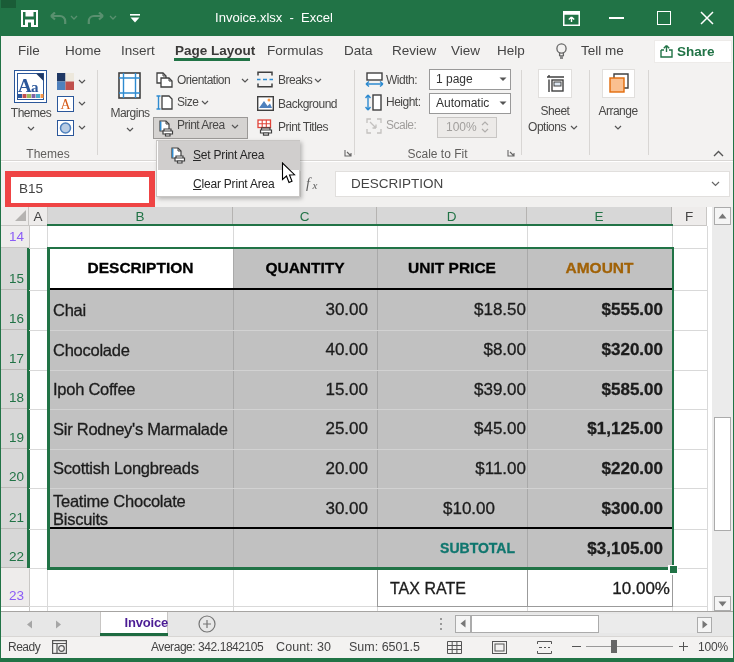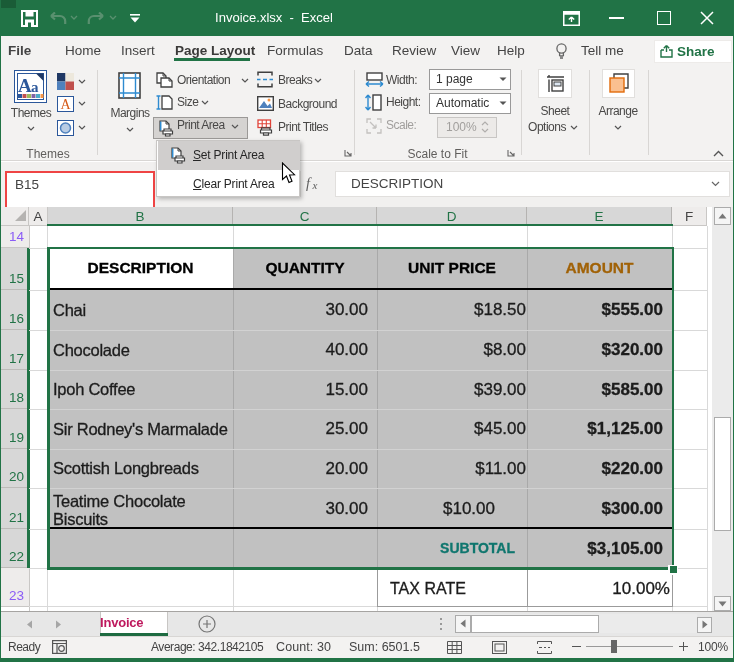--- a/index.html
+++ b/index.html
@@ -67,21 +67,21 @@
 
   <div class="abs" style="left:657px;top:11px;width:14px;height:14px;border:1.5px solid #fff;"></div>
 
   <svg class="abs" style="left:700px;top:11px;" width="14" height="14" viewBox="0 0 14 14">
     <path d="M1 1 L13 13 M13 1 L1 13" stroke="#fff" stroke-width="1.5"></path>
   </svg>
 </div>
 
 <div class="abs" style="left:0;top:36px;width:734px;height:30px;background:#f3f2f1;"></div>
 <div class="abs rtabs" style="top:36px;height:30px;font-size:13.5px;color:#444;white-space:nowrap;">
-  <div class="abs" style="left:8px;line-height:30px;font-weight:bold;">File</div>
+  <div class="abs" style="left:18px;line-height:30px;">File</div>
   <div class="abs" style="left:65px;line-height:30px;">Home</div>
   <div class="abs" style="left:121px;line-height:30px;">Insert</div>
   <div class="abs" style="left:175px;line-height:30px;font-weight:bold;color:#3b3a39;">Page Layout</div>
   <div class="abs" style="left:267px;line-height:30px;">Formulas</div>
   <div class="abs" style="left:344px;line-height:30px;">Data</div>
   <div class="abs" style="left:392px;line-height:30px;">Review</div>
   <div class="abs" style="left:451px;line-height:30px;">View</div>
   <div class="abs" style="left:497px;line-height:30px;">Help</div>
   <div class="abs" style="left:581px;line-height:30px;">Tell me</div>
 </div>
@@ -281,21 +281,21 @@
   <svg class="abs" style="left:344px;top:149px;" width="8" height="8" viewBox="0 0 8 8">
       <path d="M1 1 V7 H7 M3 3 L7 7 M7 4 V7 H4" fill="none" stroke="#666" stroke-width="1.1"></path>
     </svg>
 
   <svg class="abs" style="left:713px;top:150px;" width="11" height="7" viewBox="0 0 11 7">
       <path d="M1 6 L5.5 1.5 L10 6" fill="none" stroke="#555" stroke-width="1.4"></path>
     </svg>
 </div>
 
 <div class="abs" style="left:0;top:162px;width:734px;height:45px;background:#f1f0ef;"></div>
-<div class="abs" style="left:5px;top:171px;width:150px;height:38px;background:#fff;border:2px solid #ef4444;font-size:13.5px;color:#444;line-height:24px;padding-left:8px;">B15</div>
+<div class="abs" style="left:5px;top:171px;width:150px;height:38px;background:#fff;border:6px solid #ef4444;font-size:13.5px;color:#444;line-height:24px;padding-left:8px;">B15</div>
 <div class="abs" style="left:300px;top:171px;width:1px;height:26px;background:#e1dfdd;"></div>
 <svg class="abs" style="left:306px;top:176px;" width="18" height="15" viewBox="0 0 18 15">
   <text x="0" y="12" font-family="Liberation Serif" font-style="italic" font-size="14.5" fill="#5f5f5f">f</text>
   <text x="6.5" y="13" font-family="Liberation Serif" font-style="italic" font-size="11" fill="#5f5f5f">x</text>
 </svg>
 <div class="abs" style="left:335px;top:171px;width:395px;height:26px;background:#fff;border:1px solid #e1dfdd;font-size:13.5px;color:#444;line-height:24px;padding-left:15px;">DESCRIPTION</div>
 <svg class="abs" style="left:711px;top:181px;" width="9" height="6" viewBox="0 0 9 6">
     <path d="M1 1 L4.5 4.5 L8 1" fill="none" stroke="#666" stroke-width="1.2"></path>
   </svg>
 
@@ -424,21 +424,21 @@
 <div id="sheettabs">
   <div class="abs" style="left:0;top:611px;width:734px;height:25px;background:#e7e7e7;border-top:1px solid #a6a4a2;"></div>
   <svg class="abs" style="left:26px;top:620px;" width="7" height="9" viewBox="0 0 7 9">
       <path d="M6 0.5 L1 4.5 L6 8.5 Z" fill="#a6a6a6"></path>
     </svg>
   <svg class="abs" style="left:55px;top:620px;" width="7" height="9" viewBox="0 0 7 9">
       <path d="M1 0.5 L6 4.5 L1 8.5 Z" fill="#a6a6a6"></path>
     </svg>
   <div class="abs" style="left:100px;top:612px;width:68px;height:24px;background:#fff;border-left:1px solid #c8c6c4;border-right:1px solid #c8c6c4;"></div>
   <div class="abs" style="left:100px;top:632.5px;width:68px;height:3px;background:#1e6b41;"></div>
-  <div class="abs" style="left:100px;top:612px;width:68px;height:21px;line-height:21px;text-align:left;font-size:13px;letter-spacing:-0.2px;font-weight:bold;color:#be185d;">Invoice</div>
+  <div class="abs" style="left:100px;top:612px;width:68px;height:21px;line-height:21px;text-align:right;font-size:13px;letter-spacing:-0.2px;font-weight:bold;color:#4c1d95;">Invoice</div>
   <svg class="abs" style="left:198px;top:615px;" width="18" height="18" viewBox="0 0 18 18">
     <circle cx="9" cy="9" r="8" fill="none" stroke="#757575" stroke-width="1.2"></circle>
     <path d="M9 5 V13 M5 9 H13" stroke="#757575" stroke-width="1.2"></path>
   </svg>
   <div class="abs" style="left:440px;top:618px;width:2px;height:2px;background:#999;"></div>
   <div class="abs" style="left:440px;top:623px;width:2px;height:2px;background:#999;"></div>
   <div class="abs" style="left:440px;top:628px;width:2px;height:2px;background:#999;"></div>
   <div class="abs" style="left:455px;top:614px;width:242px;height:19px;background:#ebebeb;"></div>
   <div class="sb-box" style="left:455px;top:614.5px;width:16px;height:18px;"></div>
   <svg class="abs" style="left:460px;top:619px;" width="6" height="9" viewBox="0 0 6 9">

